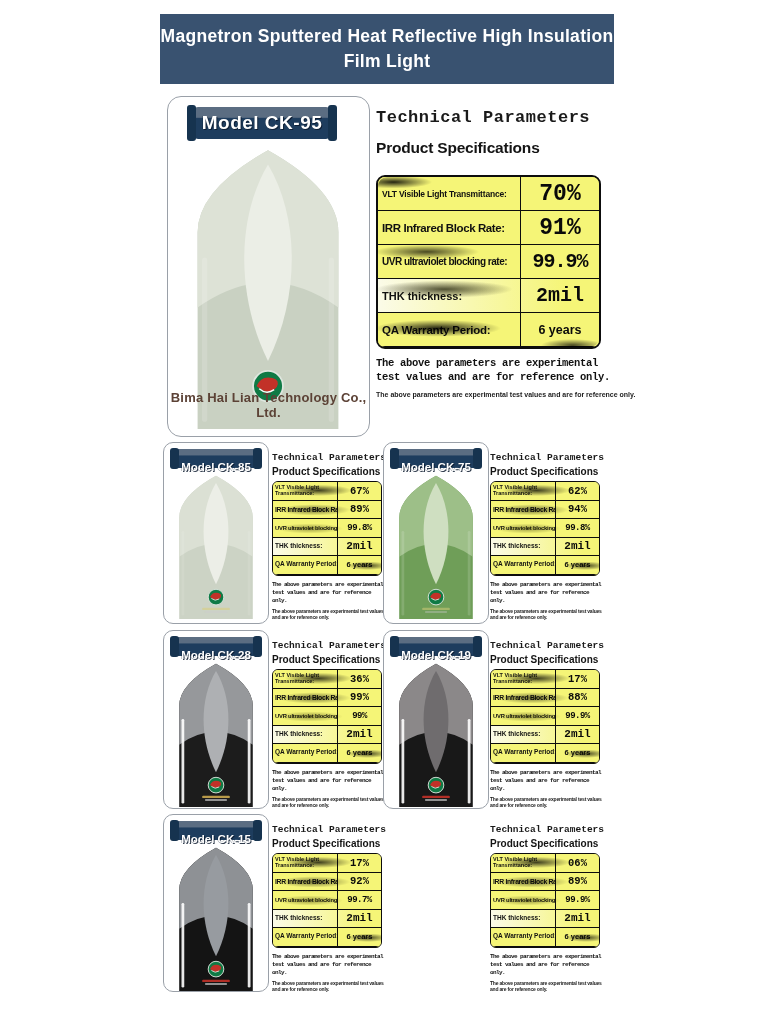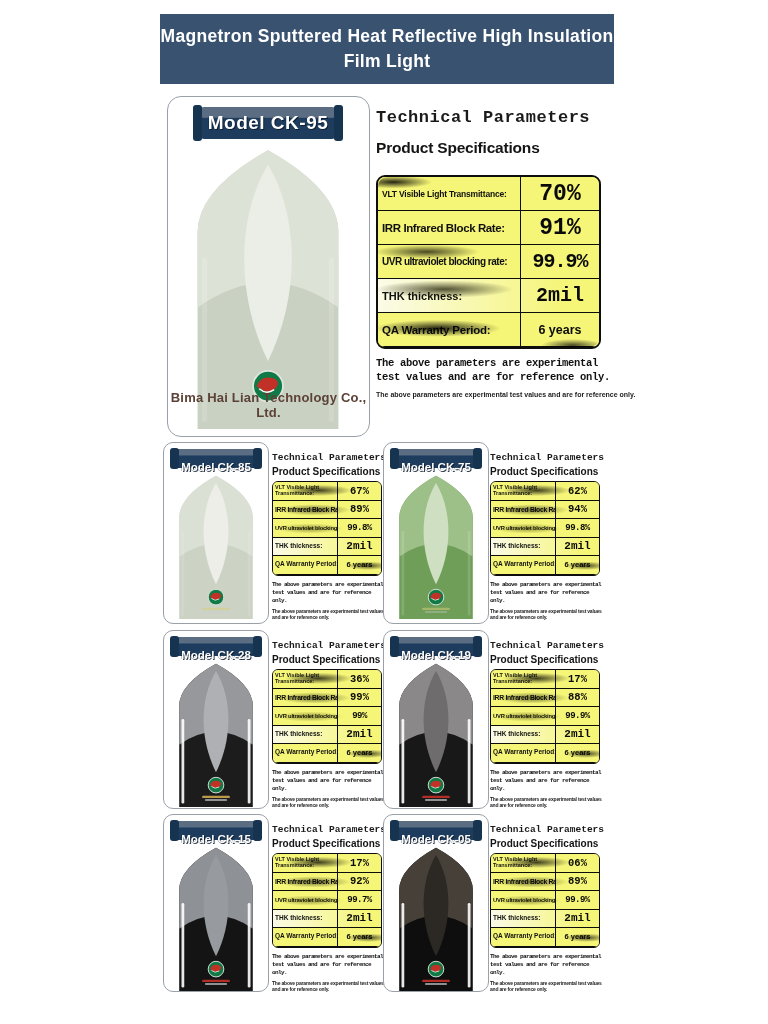--- a/index.html
+++ b/index.html
@@ -15,21 +15,21 @@
 
   
   .pill{position:relative;background:linear-gradient(180deg,var(--pill-light,#5b6d82) 0%,
         var(--pill-light,#5b6d82) 32%,var(--pill-dark,#1e3d5e) 36%,var(--pill-dark,#1e3d5e) 100%);
         border-radius:8px;display:flex;align-items:center;justify-content:center;}
   .pill::before,.pill::after{content:"";position:absolute;top:-6%;width:9px;height:112%;
         background:var(--pill-cap,#16334f);border-radius:3px;}
   .pill::before{left:-1px;} .pill::after{right:-1px;}
   .pill span{color:#fff;font-weight:bold;white-space:nowrap;
         text-shadow:1px 1px 0 rgba(10,25,45,.85), -0.5px -0.5px 0 rgba(10,25,45,.5);}
-  .pill.lg{left:26px;top:10px;width:148px;height:32px;border-radius:10px;}
+  .pill.lg{left:20px;top:10px;width:148px;height:32px;border-radius:10px;}
   .pill.lg span{font-size:19px;letter-spacing:.5px;}
   .pill.sm{margin:6px auto 0;width:90px;height:19px;border-radius:5px;}
   .pill.sm span{font-size:11.5px;margin-top:17px;}
 
   
   .card{position:absolute;background:#fff;border:1.5px solid var(--card-border,#9aa0a8);
         border-radius:14px;overflow:hidden;}
   .card.main{left:167px;top:96px;width:201px;height:339px;}
   .card.sm{width:104px;border-width:1px;border-radius:10px;}
   .film{position:absolute;display:block;}
@@ -406,39 +406,20 @@
       <div class="trow r5">
           <div class="tlabel">QA Warranty Period:</div>
           <div class="tvalue">6 years</div>
         </div>
       <div class="smudge"></div>
     </div>
     <div class="d1 sm">The above parameters are experimental test values and are for reference only.</div>
     <div class="d2 sm">The above parameters are experimental test values and are for reference only.</div>
   </div>
 
-  <div class="card sm" style="left:383px;top:814px;height:176px;">
-    <div class="pill sm">
-        <span>Model CK-05</span>
-      </div>
-    <svg class="film" viewBox="0 0 100 160" preserveAspectRatio="none" style="--fbody: #0e0e0e; --ftop: #464039; --fleaf: #2c2824; --fstripe: 0.9; --fcap: #c23128; --fcapop: 0.9;">
-      <path style="fill:var(--fbody)" d="M10,160 L10,50 Q10,26 50,4 Q90,26 90,50 L90,160 Z"></path>
-      <path style="fill:var(--ftop)" d="M10,92 L10,50 Q10,26 50,4 Q90,26 90,50 L90,92 Q50,64 10,92 Z"></path>
-      <path style="fill:var(--fleaf)" d="M50,12 C68,42 68,86 50,122 C32,86 32,42 50,12 Z"></path>
-      <rect x="12.5" y="64" width="3" height="92" rx="1.5" style="fill:#fff;opacity:var(--fstripe)"></rect>
-      <rect x="84.5" y="64" width="3" height="92" rx="1.5" style="fill:#fff;opacity:var(--fstripe)"></rect>
-      <g>
-        <circle cx="50" cy="136" r="8.5" style="fill:var(--logo-green,#0f7a45);stroke:#dfe6df;stroke-width:1"></circle>
-        <path d="M43.5,136 q2.5,-6 9,-4.5 q4.5,1.2 2.5,5 q-4.5,5.5 -11.5,-0.5 z" style="fill:var(--logo-red,#c23128)"></path>
-        <path d="M45,137.5 q4,3.5 8.5,0.5" style="fill:none;stroke:#fff;stroke-width:0.8"></path>
-      </g>
-      <rect x="35" y="147.5" width="30" height="2.6" rx="1" style="fill:var(--fcap);opacity:var(--fcapop)"></rect>
-      <rect x="38" y="151.5" width="24" height="1.6" rx="0.8" style="fill:#cccccc;opacity:var(--fcapop)"></rect>
-    </svg>
-  </div>
   <div class="tech" style="left:490px;top:824px;width:120px;">
     <div class="tp sm">Technical Parameters</div>
     <div class="ps sm">Product Specifications</div>
     <div class="tbl sm">
       <div class="trow r1">
           <div class="tlabel">VLT Visible Light Transmittance:</div>
           <div class="tvalue">06%</div>
         </div>
       <div class="trow r2">
           <div class="tlabel">IRR Infrared Block Rate:</div>

